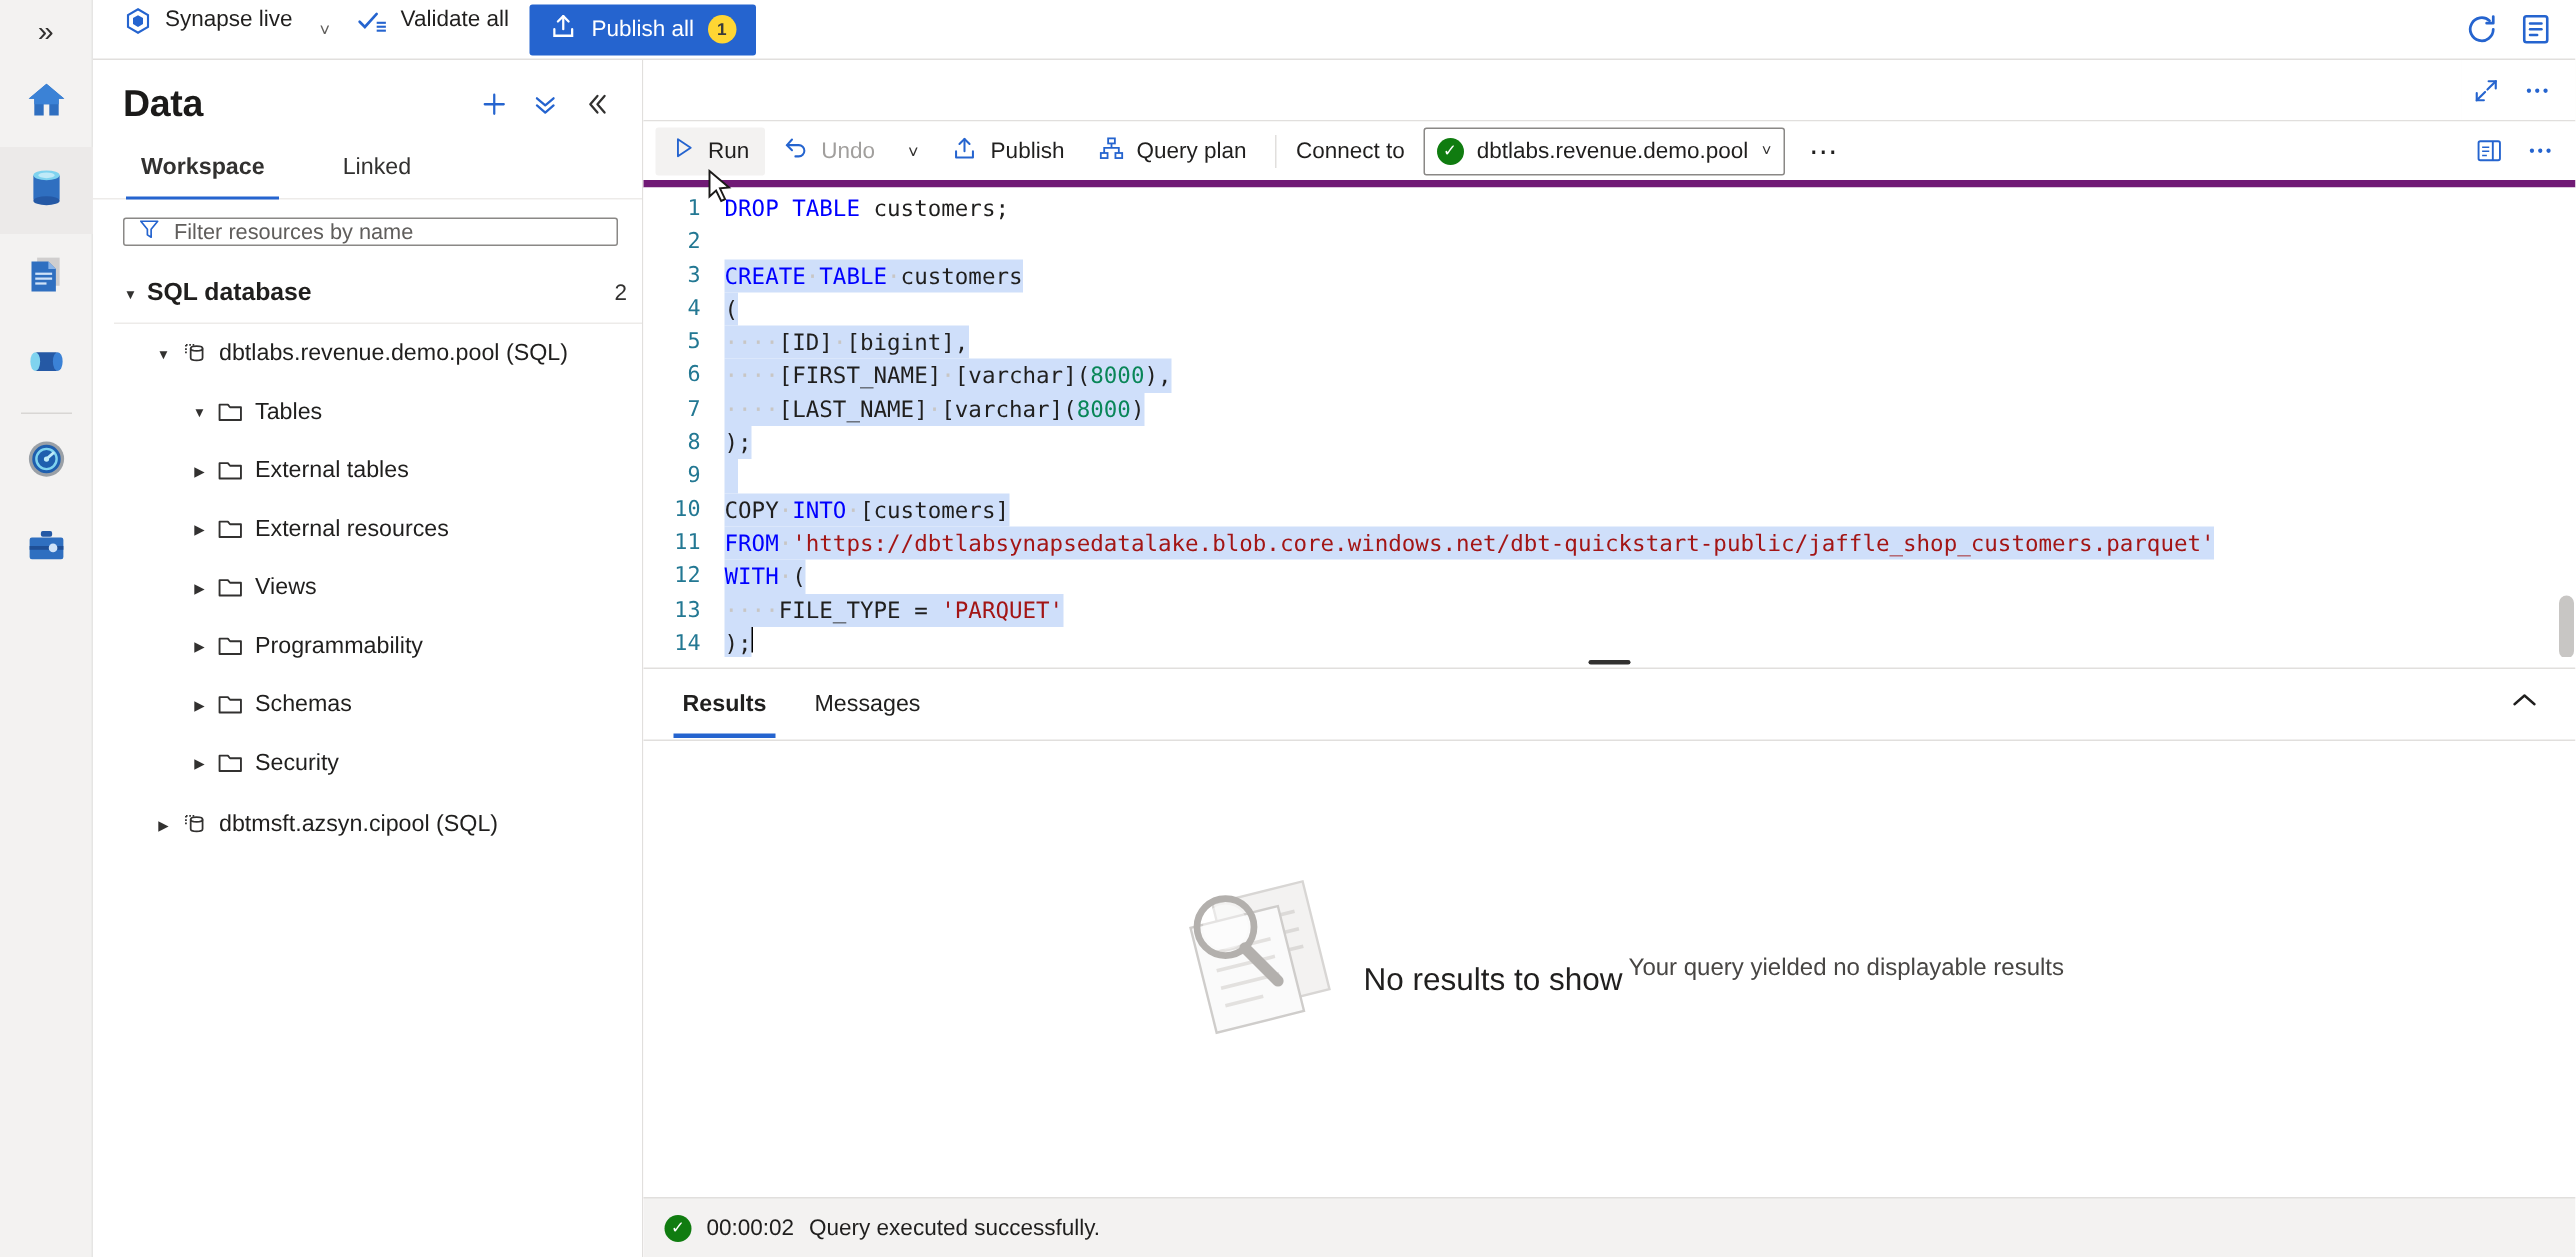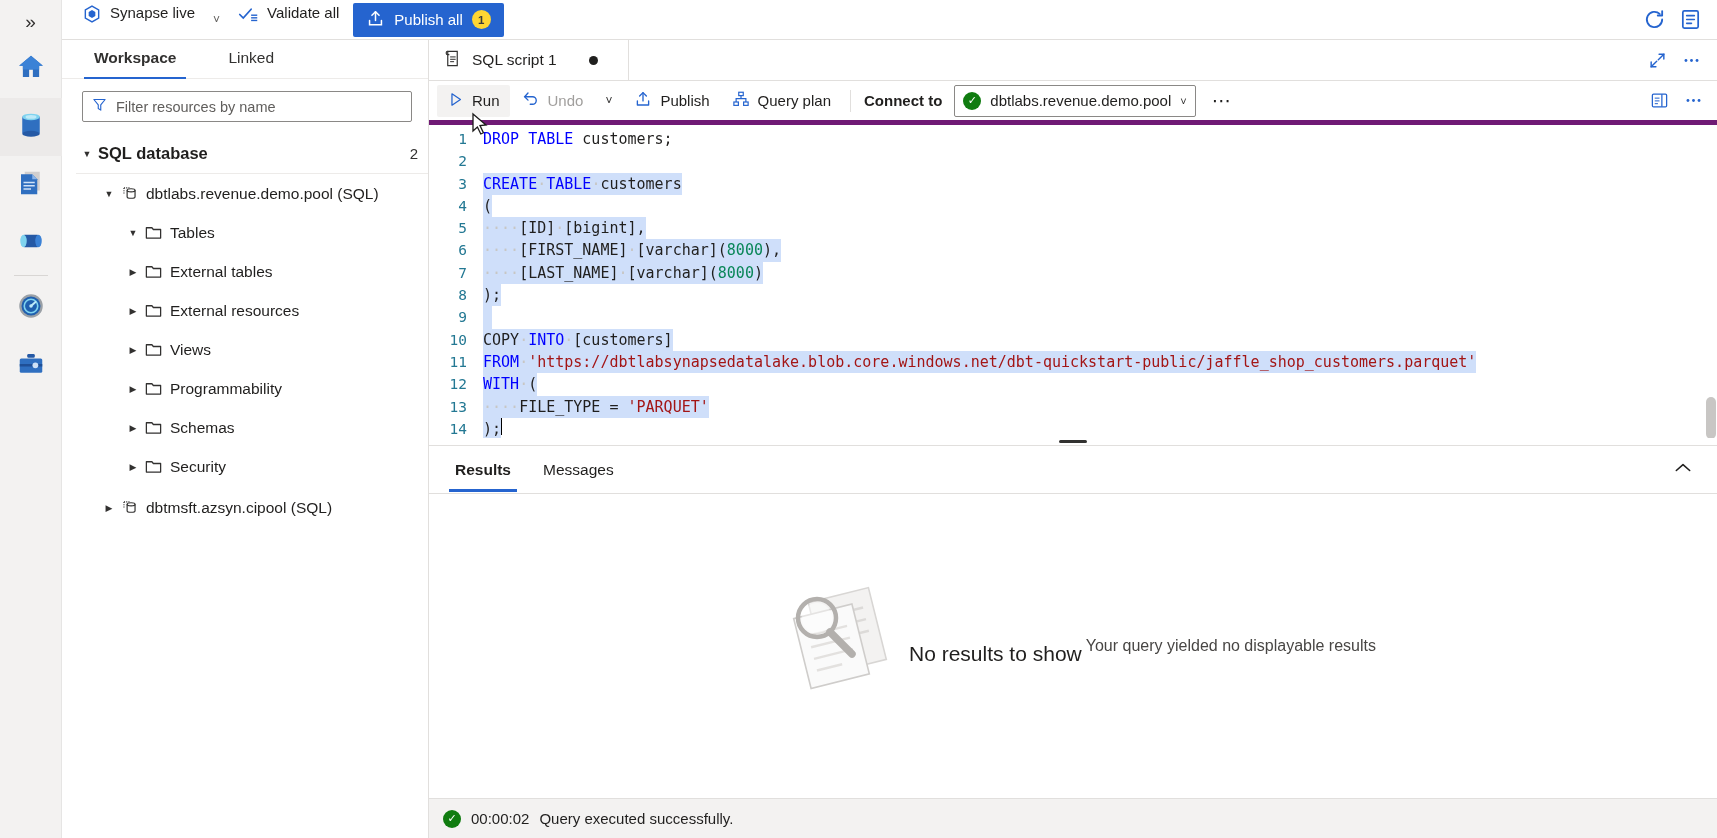--- a/index.html
+++ b/index.html
@@ -75,21 +75,21 @@
     padding: 9px 26px 11px; font-size: 15.5px; color: #323130; cursor: pointer;
     position: relative;
   }
   .dp-tab.active { font-weight: 600; }
   .dp-tab.active:after {
     content: ""; position: absolute; left: 16px; right: 16px; bottom: -1px;
     height: 2.5px; background: #2564cf;
   }
   .dp-filter-wrap { padding: 12px 16px 8px 20px; }
   .dp-filter {
-    display: flex; align-items: center; gap: 9px; height: 31px;
+    display: flex; align-items: center; gap: 9px; height: 19px;
     border: 1px solid #8a8886; border-radius: 2px; padding: 0 9px; background: #fff;
   }
   .dp-filter input {
     border: 0; outline: 0; font-size: 14.5px; font-family: inherit;
     color: #323130; width: 100%; background: transparent;
   }
   .dp-filter input::placeholder { color: #605e5c; }
 
   .tree { flex: 1; overflow: auto; padding-top: 4px; }
   .tree-row {
@@ -134,21 +134,21 @@
     height: 44px; display: flex; align-items: center; gap: 2px;
     padding: 0 8px; border-bottom: 5px solid #701a75; background: #fff; text-align: right;
   }
   .cmd {
     display: flex; align-items: center; gap: 8px; height: 32px; padding: 0 10px;
     font-size: 15px; color: #201f1e; cursor: pointer; border-radius: 2px; white-space: nowrap;
   }
   .cmd.run { background: #f3f2f1; }
   .cmd.disabled { color: #a19f9d; }
   .vsep { width: 1px; height: 22px; background: #e1dfdd; margin: 0 7px; }
-  .connect-label { font-size: 15px; font-weight: 700; color: #201f1e; margin: 0 10px 0 4px; white-space: nowrap; }
+  .connect-label { font-size: 15px; font-weight: 400; color: #201f1e; margin: 0 10px 0 4px; white-space: nowrap; }
   .connect-box {
     display: flex; align-items: center; gap: 9px; height: 32px; padding: 0 8px;
     border: 1px solid #8a8886; border-radius: 2px; font-size: 15px; color: #201f1e;
     cursor: pointer; background: #fff;
   }
   .green-check {
     width: 18px; height: 18px; border-radius: 50%; background: #107c10; color: #fff;
     font-size: 11px; display: flex; align-items: center; justify-content: center; flex: 0 0 18px;
   }
   .ellipsis { font-size: 19px; color: #201f1e; padding: 0 14px; cursor: pointer; letter-spacing: 1px; }
@@ -344,20 +344,42 @@
               <path d="M8 8h8"></path>
               <path d="M8 12h8"></path>
               <path d="M8 16h5"></path>
             </g>
         </svg>
       </div>
     </div>
   </div>
 
   <div class="datapanel">
+    <div class="dp-head">
+      <div class="dp-title">Data</div>
+      <div class="dp-head-actions">
+        <div class="dp-act">
+          <svg width="19" height="19" viewBox="0 0 24 24">
+              <path d="M12 4v16M4 12h16" stroke="#2564cf" stroke-width="1.9" stroke-linecap="round"></path>
+            </svg>
+        </div>
+        <div class="dp-act">
+          <svg width="19" height="19" viewBox="0 0 24 24" fill="none" stroke="#2564cf" stroke-width="1.9" stroke-linecap="round" stroke-linejoin="round">
+              <path d="M5 7l7 6 7-6"></path>
+              <path d="M5 13l7 6 7-6"></path>
+            </svg>
+        </div>
+        <div class="dp-act">
+          <svg width="19" height="19" viewBox="0 0 24 24" fill="none" stroke="#323130" stroke-width="1.9" stroke-linecap="round" stroke-linejoin="round">
+              <path d="M13 5l-6 7 6 7"></path>
+              <path d="M19 5l-6 7 6 7"></path>
+            </svg>
+        </div>
+      </div>
+    </div>
 
     <div class="dp-tabs">
       <div class="dp-tab active">
         <span>Workspace</span>
       </div>
       <div class="dp-tab">
         <span>Linked</span>
       </div>
     </div>
 
@@ -474,35 +496,20 @@
           </svg>
         </span>
         <span>dbtmsft.azsyn.cipool (SQL)</span>
       </div>
     </div>
   </div>
 
   <div class="main">
 
     <div class="tabstrip">
-      <div class="doctab">
-        <span>
-          <svg width="19" height="19" viewBox="0 0 24 24" fill="none" stroke="#323130" stroke-width="1.5">
-            <path d="M6 3h12v18H6z"></path>
-              <path d="M6 3a2 2 0 0 0 0 4h2"></path>
-            <g stroke-width="1.3">
-                <path d="M9 10h7"></path>
-                <path d="M9 13h7"></path>
-                <path d="M9 16h5"></path>
-              </g>
-          </svg>
-        </span>
-        <span>SQL script 1</span>
-        <span class="dirty-dot"></span>
-      </div>
       <div class="tabstrip-rest"></div>
       <div class="tabstrip-right">
         <div class="ts-icon">
           <svg width="19" height="19" viewBox="0 0 24 24" fill="none" stroke="#2564cf" stroke-width="1.8" stroke-linecap="round">
               <path d="M14 4h6v6"></path>
               <path d="M20 4l-7 7"></path>
               <path d="M10 20H4v-6"></path>
               <path d="M4 20l7-7"></path>
             </svg>
         </div>

